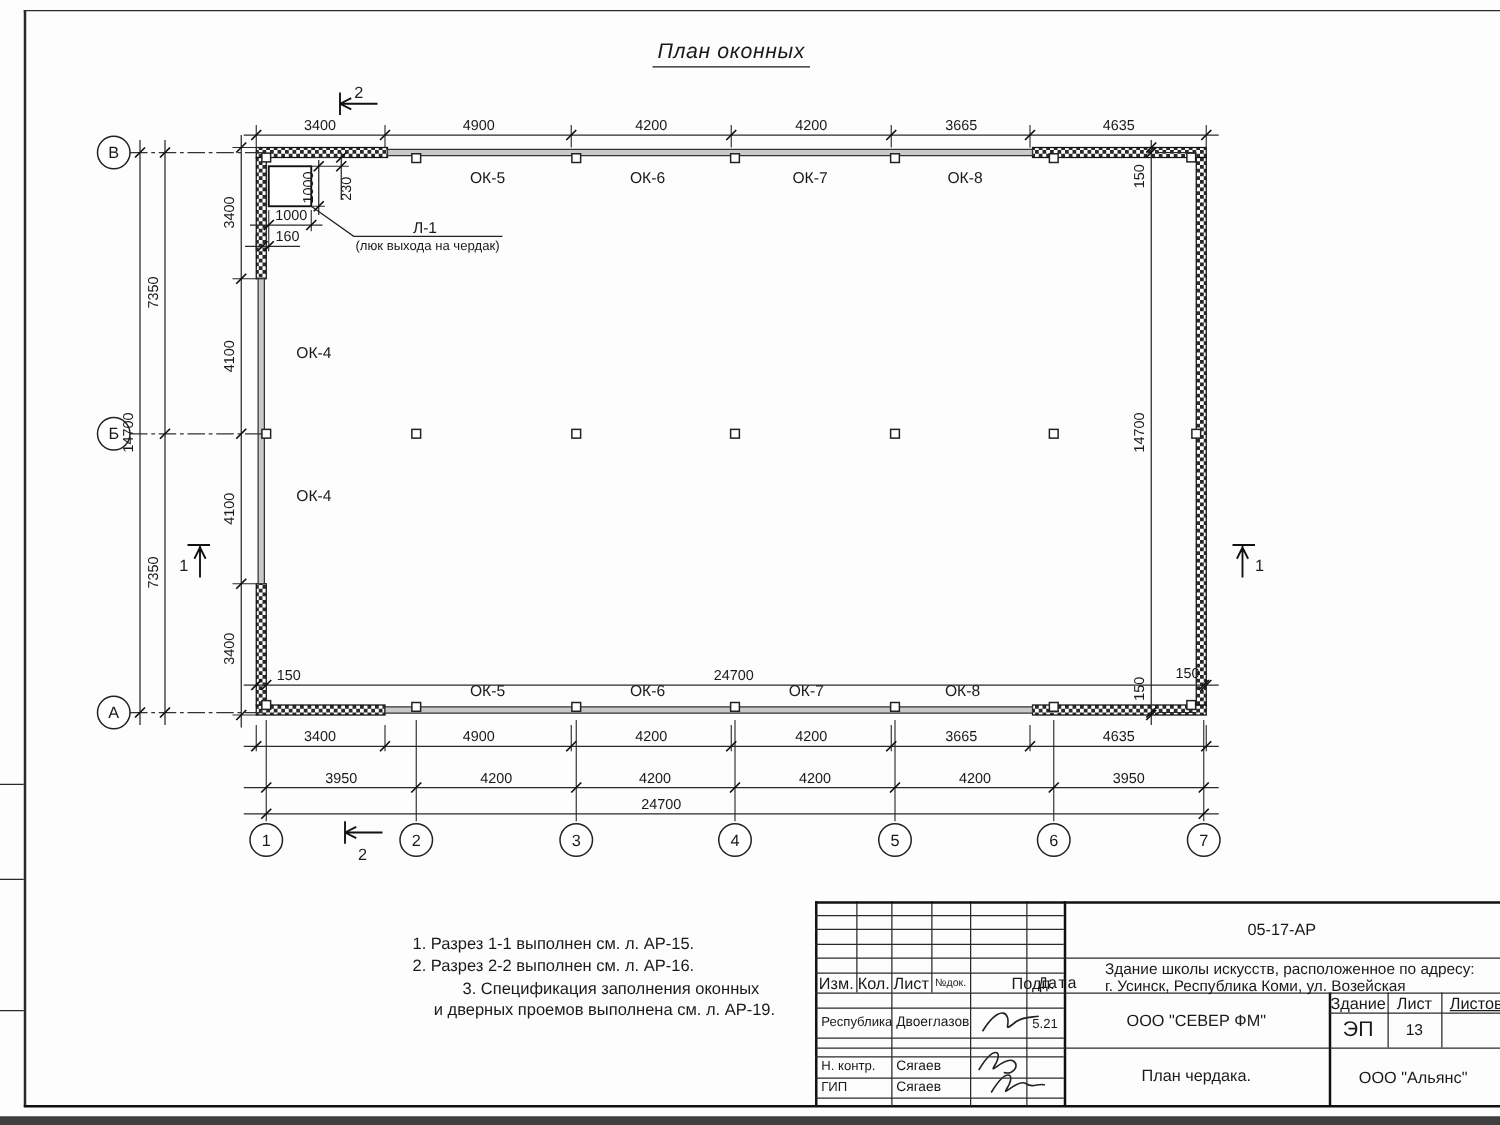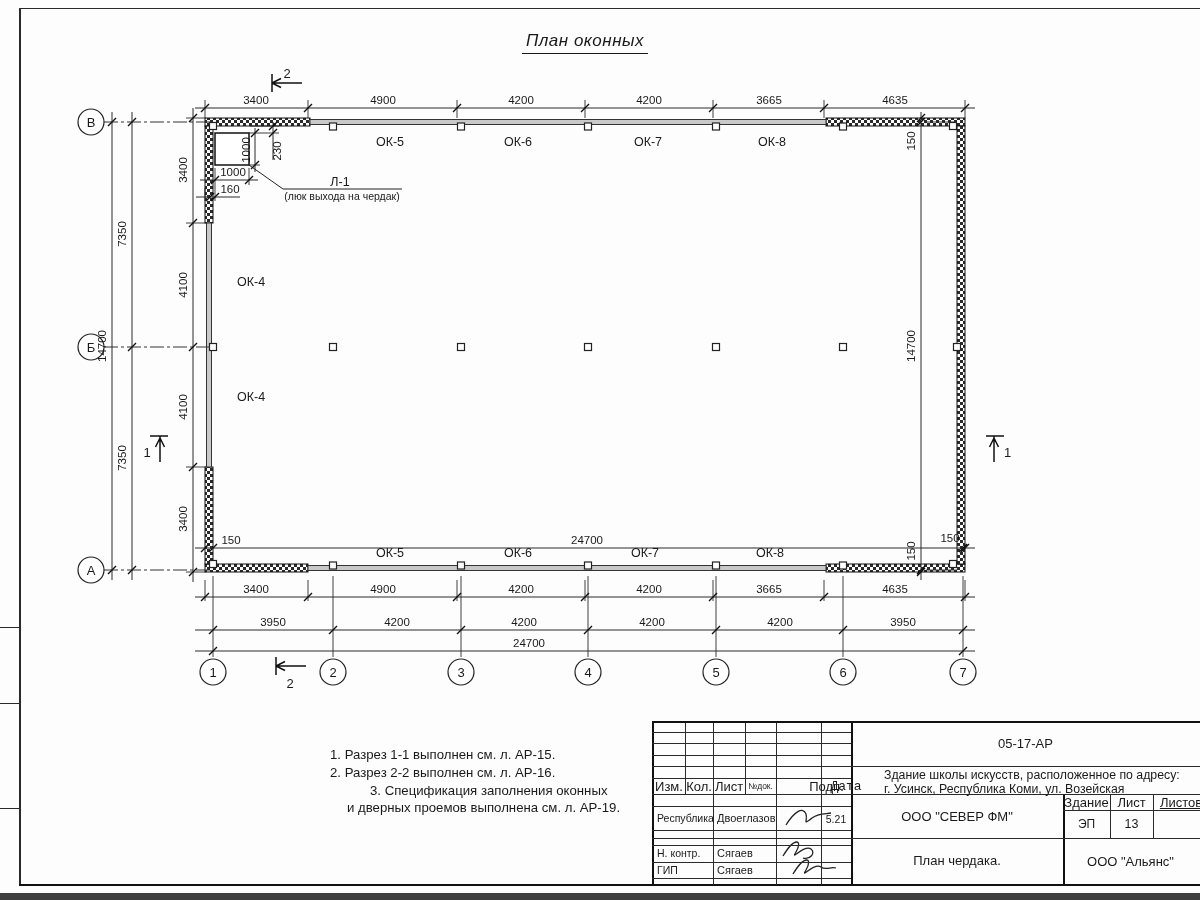--- a/index.html
+++ b/index.html
@@ -258,18 +258,18 @@
   <div class="tb-text" style="left:657px;top:864px;font-size:10.5px;">ГИП</div>
   <div class="tb-text" style="left:717px;top:864px;font-size:11px;">Сягаев</div>
 
   <div class="tb-text ctr" style="left:851px;top:721px;width:349px;height:45px;font-size:13px;">05-17-АР</div>
   <div class="tb-text" style="left:884px;top:768px;font-size:12.3px;">Здание школы искусств, расположенное по адресу:</div>
   <div class="tb-text" style="left:884px;top:782px;font-size:12.3px;">г. Усинск, Республика Коми, ул. Возейская</div>
   <div class="tb-text ctr" style="left:851px;top:794px;width:212px;height:44px;font-size:13px;">ООО "СЕВЕР ФМ"</div>
   <div class="tb-text ctr" style="left:1063px;top:794px;width:47px;height:16px;">Здание</div>
   <div class="tb-text ctr" style="left:1110px;top:794px;width:43px;height:16px;">Лист</div>
   <div class="tb-text ctr" style="left:1153px;top:794px;width:56px;height:16px;text-decoration:underline;">Листов</div>
-  <div class="tb-text ctr" style="left:1063px;top:810px;width:47px;height:28px;font-size:12px;">ЭП</div>
+  <div class="tb-text ctr" style="left:1063px;top:810px;width:47px;height:28px;font-size:17px;">ЭП</div>
   <div class="tb-text ctr" style="left:1110px;top:810px;width:43px;height:28px;font-size:12.5px;">13</div>
   <div class="tb-text ctr" style="left:851px;top:838px;width:212px;height:44px;font-size:13px;">План чердака.</div>
   <div class="tb-text ctr" style="left:1063px;top:838px;width:135px;height:47px;font-size:13px;">ООО "Альянс"</div>
 
 </div>
 
 </body></html>

